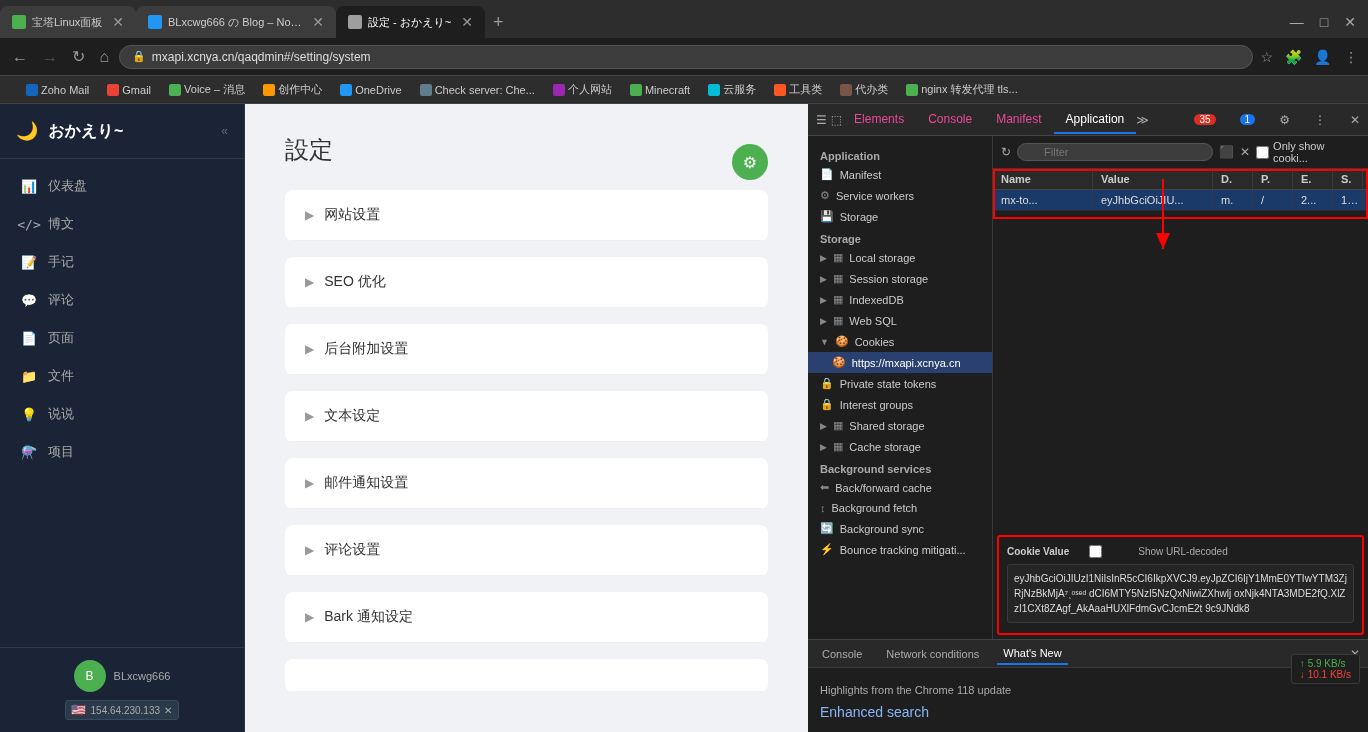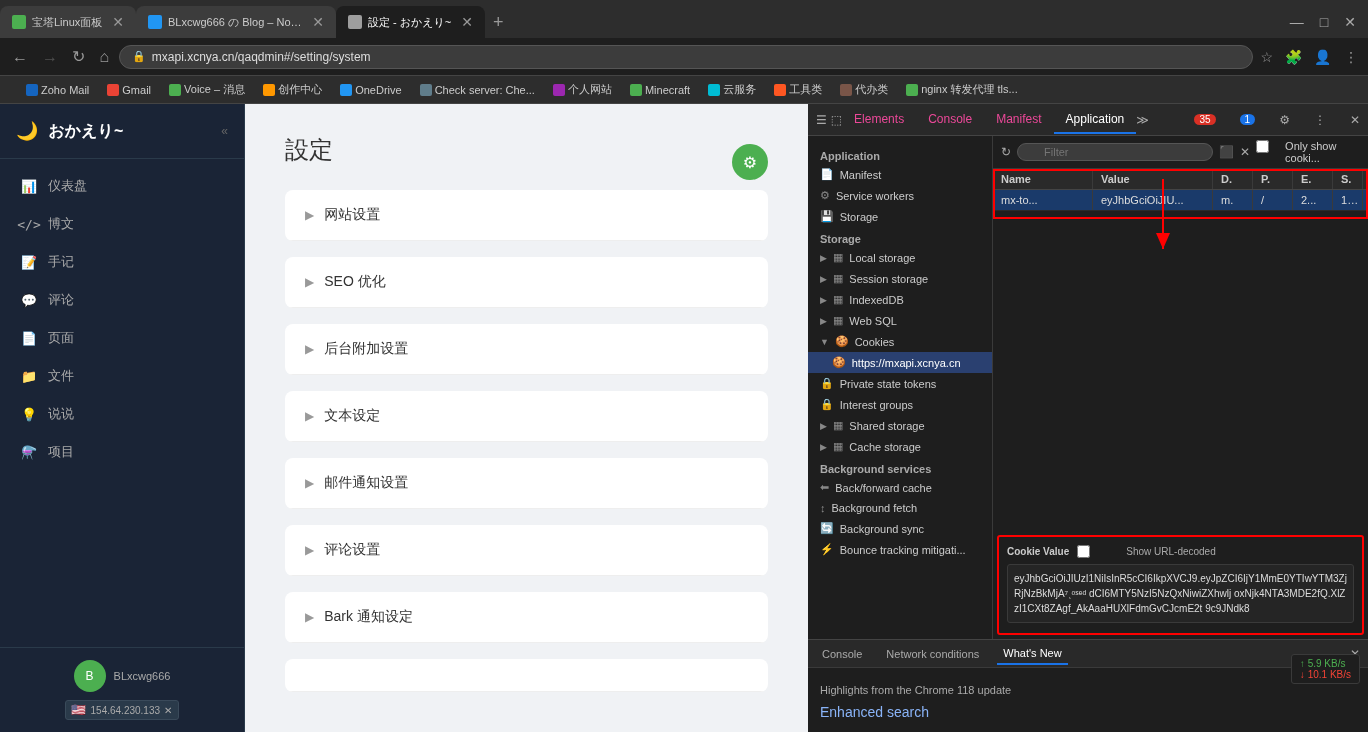--- a/index.html
+++ b/index.html
@@ -67,21 +67,21 @@
     .dt-section-label { color: #aaa; font-size: 11px; padding: 6px 12px 2px; font-weight: 600; }
     .dt-item { display: flex; align-items: center; gap: 6px; padding: 4px 12px; color: #ccc; font-size: 11px; cursor: pointer; }
     .dt-item .dt-item-icon { color: #888; font-size: 11px; }
     .dt-item.active { background: #2a4070; color: #fff; }
     .dt-item.expandable::before { content: '▶'; font-size: 9px; color: #888; }
     .dt-item.expanded::before { content: '▼'; font-size: 9px; color: #888; }
     .dt-subitem { padding-left: 24px; }
     .dt-filter-bar { display: flex; align-items: center; padding: 4px 8px; background: #1e1e1e; border-bottom: 1px solid #3a3a3a; gap: 6px; }
     .dt-filter-input { background: #3c3c3c; border: 1px solid #555; color: #ccc; padding: 2px 26px; font-size: 11px; flex: 1; border-radius: 9px; }
     .dt-filter-icon { color: #aaa; font-size: 12px; cursor: pointer; }
-    .dt-checkbox { display: flex; align-items: flex-start; gap: 16px; color: #ccc; font-size: 11px; }
+    .dt-checkbox { display: flex; align-items: center; gap: 4px; color: #ccc; font-size: 11px; }
 
     
     .cookies-table { flex: 1; overflow: auto; }
     .ct-header { display: grid; grid-template-columns: 100px 120px 40px 40px 40px 30px 30px 40px 30px; background: #2a2a2a; border-bottom: 1px solid #444; }
     .ct-cell { padding: 4px 8px; font-size: 11px; color: #ccc; border-right: 1px solid #3a3a3a; white-space: nowrap; overflow: hidden; text-overflow: ellipsis; }
     .ct-row { display: grid; grid-template-columns: 100px 120px 40px 40px 40px 30px 30px 40px 30px; border-bottom: 1px solid #2a2a2a; cursor: pointer; }
     .ct-row.selected { background: #1a3a6a; }
     .ct-row .ct-cell { color: #ddd; }
 
     
@@ -463,21 +463,21 @@
                 </marker>
               </defs>
               <path d="M30 0 Q30 40 30 70" stroke="red" stroke-width="2" fill="none" marker-end="url(#arrowhead)"></path>
             </svg>
           </div>
         </div>
 
         <div class="cookie-value-area" style="border:2px solid red;margin:4px;border-radius:3px;">
           <div class="cv-header">
             <span class="cv-title">Cookie Value</span>
-            <label class="cv-checkbox" style="margin-left:0;gap:36px;">
+            <label class="cv-checkbox" style="margin-left:12px;gap:36px;">
               <input type="checkbox" style="">
               <span>Show URL-decoded</span>
             </label>
           </div>
           <div class="cv-value">eyJhbGciOiJIUzI1NiIsInR5cCI6IkpXVCJ9.eyJpZCI6IjY1MmE0YTIwYTM3ZjRjNzBkMjA⁷ͺᵒˢᵉᵈ dCI6MTY5NzI5NzQxNiwiZXhwlj
 oxNjk4NTA3MDE2fQ.XlZzI1CXt8ZAgf_AkAaaHUXlFdmGvCJcmE2t
 9c9JNdk8</div>
         </div>
       </div>
     </div>

